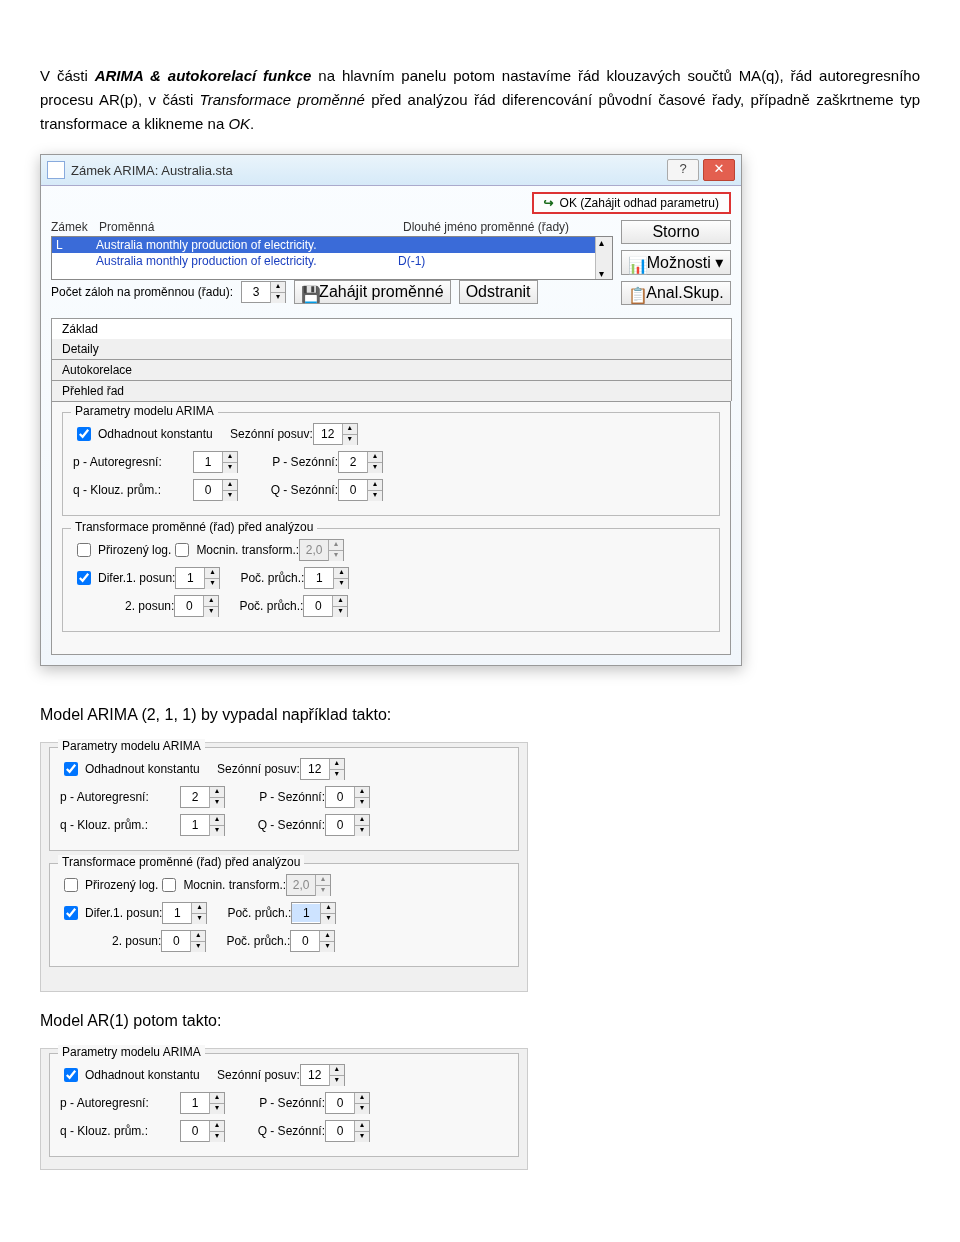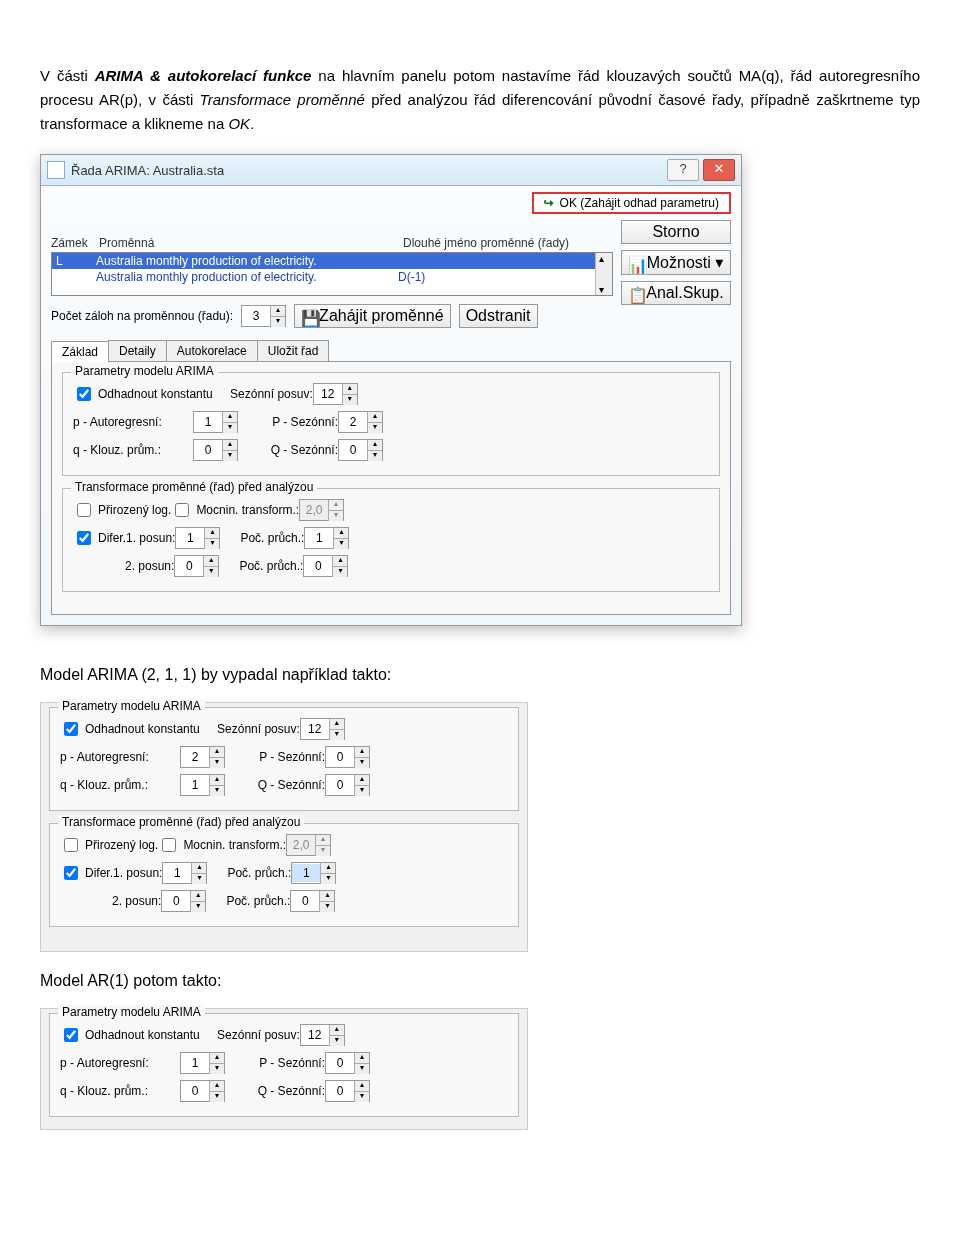--- a/index.html
+++ b/index.html
@@ -84,21 +84,20 @@
 
   .col-row { display:flex; }
   .left-col { flex:1; }
   .right-col { width:110px; display:flex; flex-direction:column; gap:6px; padding-top:2px; margin-left:8px; }
 
   .headers {
     display:flex;
     font-size:12px;
     color:#333;
     padding: 2px 0;
-    margin-top: 16px;
   }
   .headers span:nth-child(1){ width:48px; }
   .headers span:nth-child(2){ flex:1; }
   .headers span:nth-child(3){ width:210px; }
 
   .listbox {
     border:1px solid #888;
     background:#fff;
     font-size:12px;
     height:42px;
@@ -124,21 +123,20 @@
     gap:4px;
     justify-content:center;
   }
   .sbtn .ico { width:14px; height:14px; display:inline-block; }
 
   .row-controls {
     display:flex;
     align-items:center;
     gap:8px;
     font-size:12px;
-    margin-top:8px;
   }
   .spinner {
     display:inline-flex;
     align-items:center;
     border:1px solid #999;
     background:#fff;
     height:20px;
   }
   .spinner input {
     width:28px;
@@ -157,20 +155,21 @@
   .spinner .arrows div{
     height:10px; font-size:8px; line-height:8px; text-align:center; background:#eee;
   }
   .spinner .arrows div:first-child{ border-bottom:1px solid #aaa; }
 
   .tabs {
     display:flex;
     gap:0;
     margin-top:12px;
     font-size:12px;
+    flex-direction:column;
   }
   .tab {
     padding:3px 10px;
     border:1px solid #999;
     border-bottom:none;
     background:#f0f0f0;
     margin-right:-1px;
   }
   .tab.active { background:#fff; position:relative; top:1px; }
 
@@ -216,21 +215,21 @@
 </style>
 </head>
 <body>
 
 <p class="paragraph" id="para1"><span class="">V části </span><span class="italic bold">ARIMA &amp; autokorelací funkce</span><span class=""> na hlavním panelu potom nastavíme řád klouzavých součtů MA(q), řád autoregresního procesu AR(p), v části </span><span class="italic">Transformace proměnné</span><span class=""> před analýzou řád diferencování původní časové řady, případně zaškrtneme typ transformace a klikneme na </span><span class="italic">OK</span><span class="">.</span></p>
 
 <div class="dialog">
   <div class="titlebar">
     <div class="left">
       <span class="tb-icon"></span>
-      <span>Řada ARIMA: Australia.sta</span>
+      <span>Zámek ARIMA: Australia.sta</span>
     </div>
     <div class="icons">
       <div class="tb-btn">?</div>
       <div class="tb-btn close">✕</div>
     </div>
   </div>
   <div class="ok-bar">
     <div class="ok-button">
       <span class="okicon">↪</span>
       <span>OK (Zahájit odhad parametru)</span>
@@ -285,21 +284,21 @@
           <span class="ico">📋</span>
           <span>Anal.Skup.</span>
         </div>
       </div>
     </div>
 
     <div class="tabs">
       <div class="tab active">Základ</div>
       <div class="tab">Detaily</div>
       <div class="tab">Autokorelace</div>
-      <div class="tab">Uložit řad</div>
+      <div class="tab">Přehled řad</div>
     </div>
     <div class="tabpane">
 
       <div class="group">
         <span class="glabel">Parametry modelu ARIMA</span>
         <div class="grow">
           <label>
               <input type="checkbox" checked="" style="">
               <span>Odhadnout konstantu</span>
             </label>

